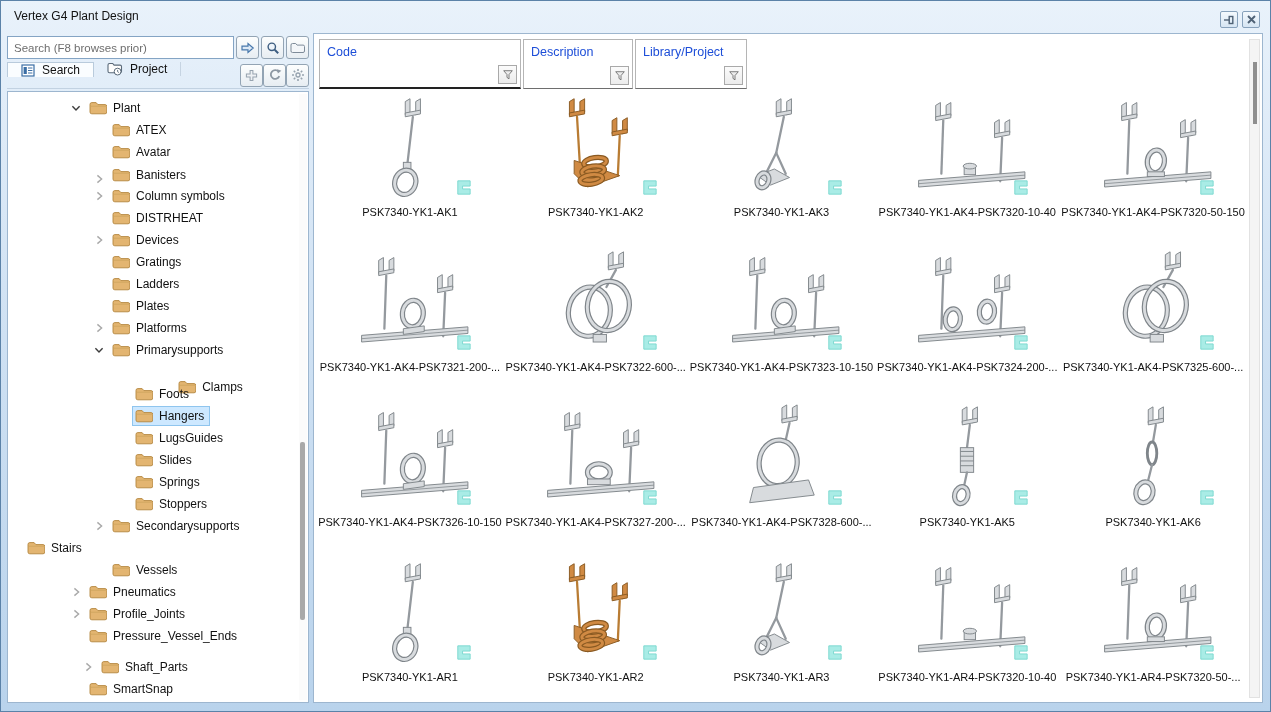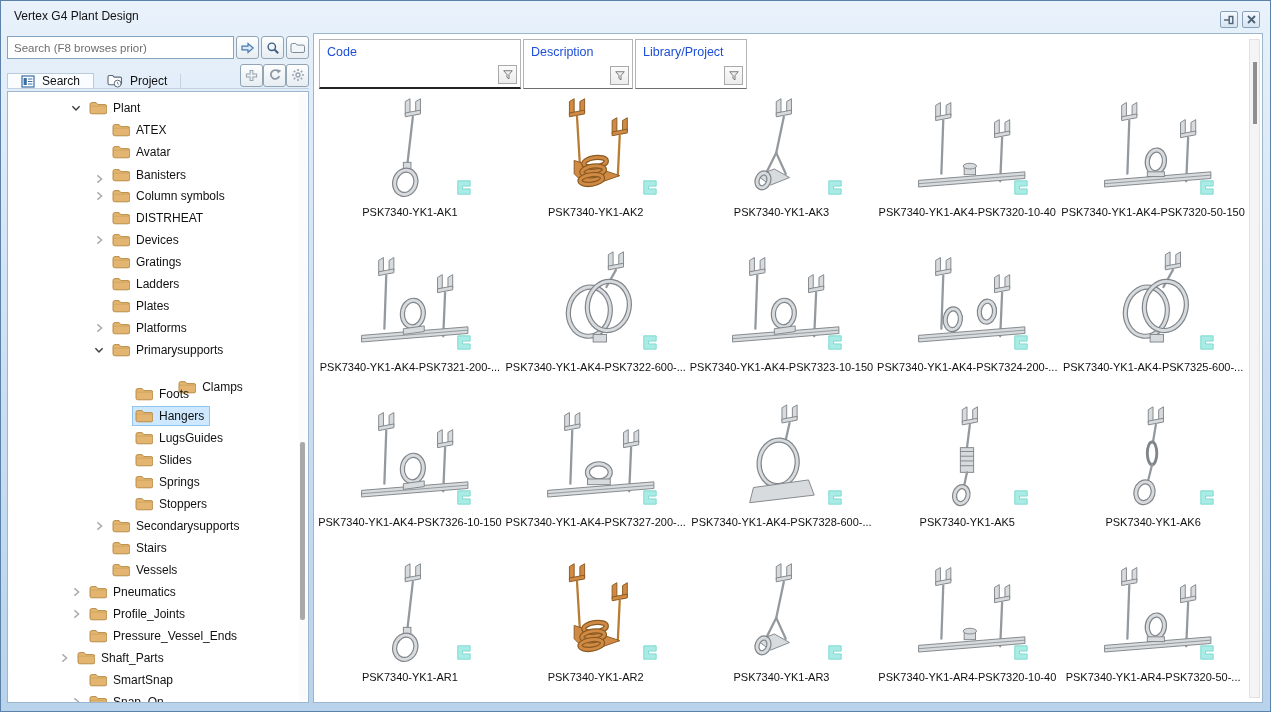--- a/index.html
+++ b/index.html
@@ -17,21 +17,21 @@
 
   .content { position:absolute; left:6px; right:7px; top:32px; bottom:8px; display:flex; gap:4px; }
 
   
   .sidebar { width:302px; display:flex; flex-direction:column; }
   .search-row { display:flex; gap:2px; height:23px; margin-top:3px; }
   .search-input { flex:1; border:1px solid #84a4c4; font-size:11.5px; padding:2px 6px; color:#444; background:#fff; }
   .search-input::placeholder { color:#6e6e6e; }
   .sq-btn { width:23px; height:23px; border:1px solid #93a4b4; border-radius:3px;
             background:linear-gradient(#fdfefe,#e7edf2); display:flex; align-items:center; justify-content:center; flex:0 0 auto; }
-  .tab-row { display:flex; align-items:flex-end; height:27px; margin-top:3px; border-bottom:1px solid #c2d2e2; }
+  .tab-row { display:flex; align-items:flex-start; height:27px; margin-top:3px; border-bottom:1px solid #c2d2e2; }
   .tab { display:flex; align-items:center; gap:7px; padding:0 13px; font-size:12px; color:#111;
          border-right:1px solid #c6d4e2; }
   .tab.active { background:#fafdff; border:1px solid #b9cbdc; border-bottom:none; }
   .tab-spacer { flex:1; }
   .tab-row .sq-btn { align-self:center; }
   .tree-box { flex:1; margin-top:2px; background:#fff; border:1px solid #9db6cf; position:relative; overflow:hidden; padding-top:5px; }
   .trow { height:22px; display:flex; align-items:center; white-space:nowrap; font-size:12px; color:#111; }
   .chev { width:16px; height:12px; flex:0 0 16px; display:flex; align-items:center; }
   .titem { display:flex; align-items:center; gap:6px; padding:2px 5px 2px 2px; border:1px solid transparent; }
   .titem.sel { background:#cde8ff; border:1px solid #8fc5ee; }
@@ -369,21 +369,21 @@
               </svg>
             </span>
             <span class="titem">
               <svg width="18" height="14" viewBox="0 0 18 14">
  <path d="M1 3.4 q0-1.8 1.8-1.8 h4.3 l1.8 2 h7.1 q1.8 0 1.8 1.8 v5.6 q0 1.8-1.8 1.8 H2.8 Q1 12.8 1 11 z" fill="#e3b571" stroke="#b3863d" stroke-width="0.9"></path>
  <path d="M1.2 5.2 h16" stroke="#caa05a" stroke-width="0.7"></path>
               </svg>
               <span>Secondarysupports</span>
             </span>
           </div>
-          <div class="trow" style="padding-left: 85px;">
+          <div class="trow" style="">
             <span class="chev"></span>
             <span class="titem">
               <svg width="18" height="14" viewBox="0 0 18 14">
  <path d="M1 3.4 q0-1.8 1.8-1.8 h4.3 l1.8 2 h7.1 q1.8 0 1.8 1.8 v5.6 q0 1.8-1.8 1.8 H2.8 Q1 12.8 1 11 z" fill="#e3b571" stroke="#b3863d" stroke-width="0.9"></path>
  <path d="M1.2 5.2 h16" stroke="#caa05a" stroke-width="0.7"></path>
               </svg>
               <span>Stairs</span>
             </span>
           </div>
           <div class="trow" style="padding-left: 85px;">
@@ -427,21 +427,21 @@
           <div class="trow" style="padding-left: 62px;">
             <span class="chev"></span>
             <span class="titem">
               <svg width="18" height="14" viewBox="0 0 18 14">
  <path d="M1 3.4 q0-1.8 1.8-1.8 h4.3 l1.8 2 h7.1 q1.8 0 1.8 1.8 v5.6 q0 1.8-1.8 1.8 H2.8 Q1 12.8 1 11 z" fill="#e3b571" stroke="#b3863d" stroke-width="0.9"></path>
  <path d="M1.2 5.2 h16" stroke="#caa05a" stroke-width="0.7"></path>
               </svg>
               <span>Pressure_Vessel_Ends</span>
             </span>
           </div>
-          <div class="trow" style="padding-left: 50px;">
+          <div class="trow" style="padding-left: 74px; margin-top: 9px;">
             <span class="chev">
               <svg width="12" height="12" viewBox="0 0 12 12">
                 <polyline points="4.4,2.4 8.6,6 4.4,9.6" fill="none" stroke="#a9a9a9" stroke-width="1.4"></polyline>
               </svg>
             </span>
             <span class="titem">
               <svg width="18" height="14" viewBox="0 0 18 14">
  <path d="M1 3.4 q0-1.8 1.8-1.8 h4.3 l1.8 2 h7.1 q1.8 0 1.8 1.8 v5.6 q0 1.8-1.8 1.8 H2.8 Q1 12.8 1 11 z" fill="#e3b571" stroke="#b3863d" stroke-width="0.9"></path>
  <path d="M1.2 5.2 h16" stroke="#caa05a" stroke-width="0.7"></path>
               </svg>

